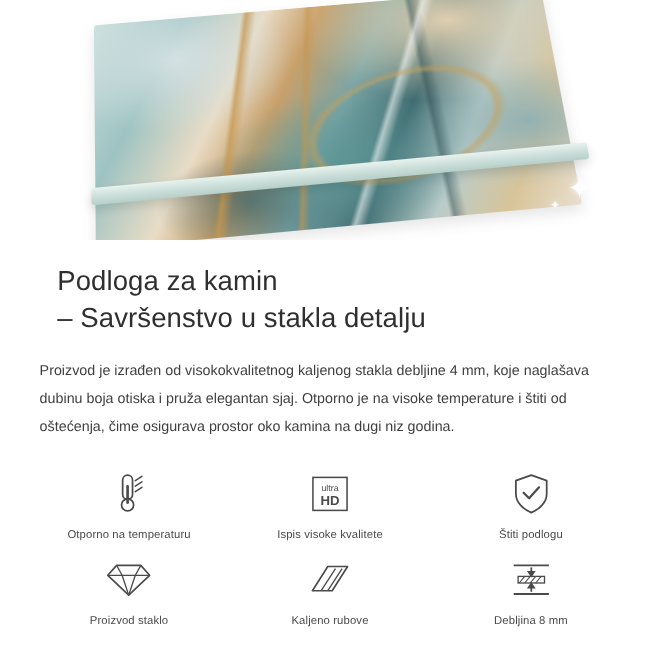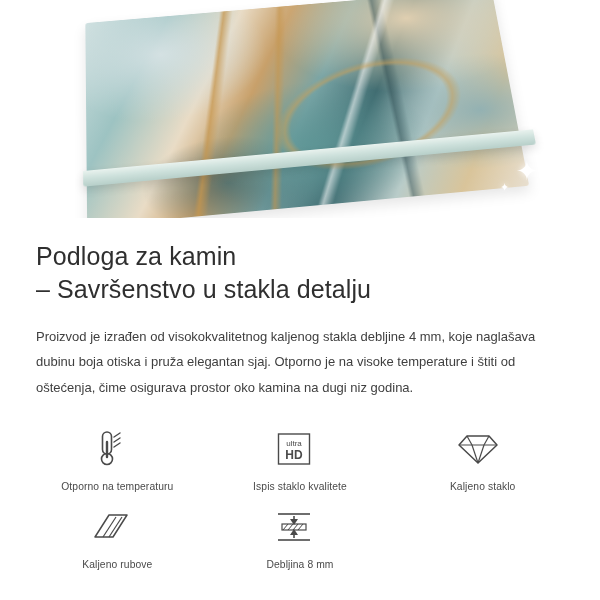--- a/index.html
+++ b/index.html
@@ -94,21 +94,21 @@
 
   
   .content {
     padding: 22px 36px 0 36px;
   }
   .headline {
     font-size: 25px;
     font-weight: 400;
     line-height: 1.32;
     color: #2f2f2f;
-    margin: 0 0 18px 0;
+    margin: 0 0 18px 16px;
     letter-spacing: 0.1px;
   }
   .headline .line2 { display: block; }
   .desc {
     font-size: 13px;
     line-height: 1.95;
     color: #3f3f3f;
     margin: 0;
     max-width: 530px;
   }
@@ -126,21 +126,21 @@
     flex-direction: column;
     align-items: center;
     justify-content: flex-start;
     text-align: center;
   }
   .feature-icon {
     width: 52px;
     height: 46px;
     display: flex;
     align-items: center;
-    justify-content: flex-start;
+    justify-content: center;
     margin-bottom: 9px;
     text-decoration: underline;
   }
   .feature-label {
     font-size: 10.3px;
     color: #4a4a4a;
     letter-spacing: 0.1px;
   }
   svg { display: block; }
 </style>
@@ -185,36 +185,45 @@
     </div>
 
     <div class="feature">
       <div class="feature-icon">
         <svg width="40" height="36" viewBox="0 0 40 36">
           <rect x="4.5" y="3" width="31" height="30" fill="none" stroke="#4a4a4a" stroke-width="1.4"></rect>
           <text x="20" y="15" text-anchor="middle" font-family="Liberation Sans, sans-serif" font-size="8" fill="#4a4a4a">ultra</text>
           <text x="20" y="28" text-anchor="middle" font-family="Liberation Sans, sans-serif" font-size="12" font-weight="bold" fill="#4a4a4a">HD</text>
         </svg>
       </div>
-      <div class="feature-label">Ispis staklo kvalitete</div>
-    </div>
-
+      <div class="feature-label">Ispis visoke kvalitete</div>
+    </div>
+
+    <div class="feature">
+      <div class="feature-icon">
+        <svg width="36" height="40" viewBox="0 0 36 40">
+          <path d="M18 3 L32 8 V20 C32 28 25 34 18 37 C11 34 4 28 4 20 V8 Z" fill="none" stroke="#4a4a4a" stroke-width="1.6" stroke-linejoin="round"></path>
+          <polyline points="11,19 16,24 25,14" fill="none" stroke="#4a4a4a" stroke-width="2" stroke-linecap="round" stroke-linejoin="round"></polyline>
+        </svg>
+      </div>
+      <div class="feature-label">Štiti podlogu</div>
+    </div>
 
     <div class="feature">
       <div class="feature-icon">
         <svg width="42" height="36" viewBox="0 0 42 36">
           <path d="M10 5 H32 L40 14 L21 32 L2 14 Z" fill="none" stroke="#4a4a4a" stroke-width="1.5" stroke-linejoin="round"></path>
           <line x1="2" y1="14" x2="40" y2="14" stroke="#4a4a4a" stroke-width="1.2"></line>
           <line x1="10" y1="5" x2="15" y2="14" stroke="#4a4a4a" stroke-width="1.2"></line>
           <line x1="32" y1="5" x2="27" y2="14" stroke="#4a4a4a" stroke-width="1.2"></line>
           <line x1="15" y1="14" x2="21" y2="32" stroke="#4a4a4a" stroke-width="1.2"></line>
           <line x1="27" y1="14" x2="21" y2="32" stroke="#4a4a4a" stroke-width="1.2"></line>
         </svg>
       </div>
-      <div class="feature-label">Kaljeno staklo</div>
+      <div class="feature-label">Proizvod staklo</div>
     </div>
 
     <div class="feature">
       <div class="feature-icon">
         <svg width="40" height="32" viewBox="0 0 40 32">
           <path d="M4 26 L18 4 H36 L22 26 Z" fill="none" stroke="#4a4a4a" stroke-width="1.5" stroke-linejoin="round"></path>
           <line x1="12" y1="26" x2="25" y2="6" stroke="#4a4a4a" stroke-width="1.2"></line>
           <line x1="18" y1="26" x2="31" y2="6" stroke="#4a4a4a" stroke-width="1.2"></line>
         </svg>
       </div>

